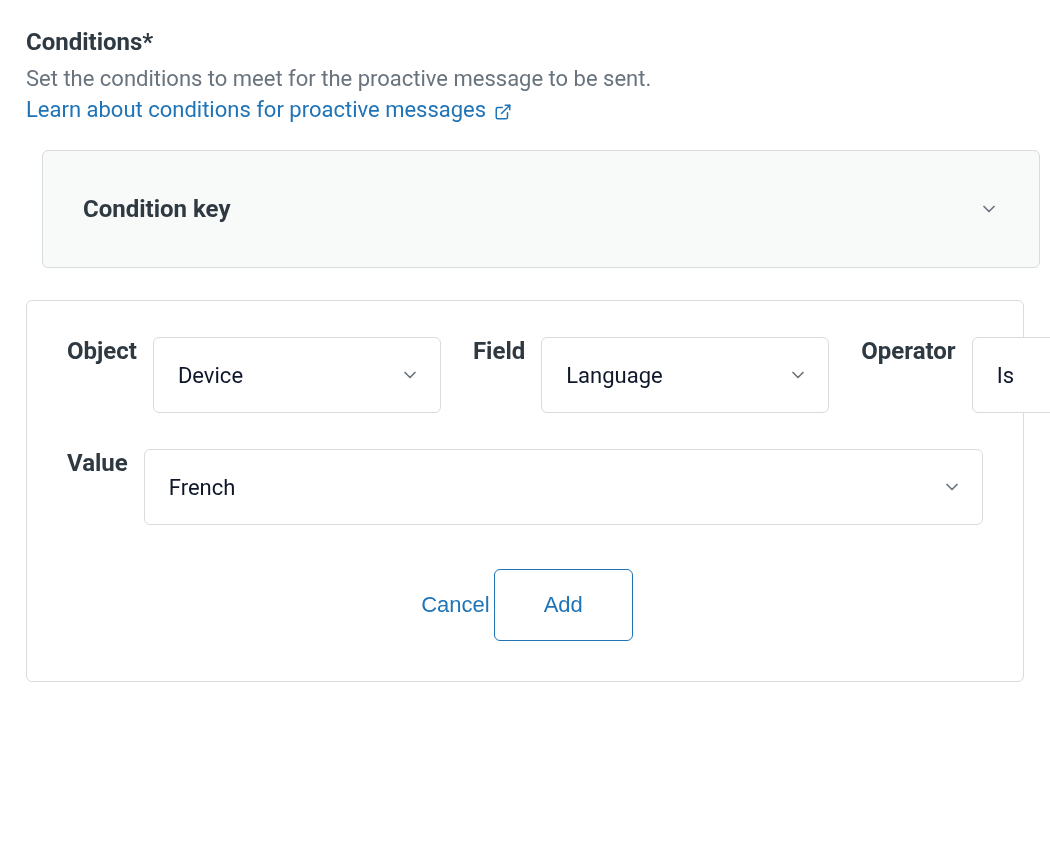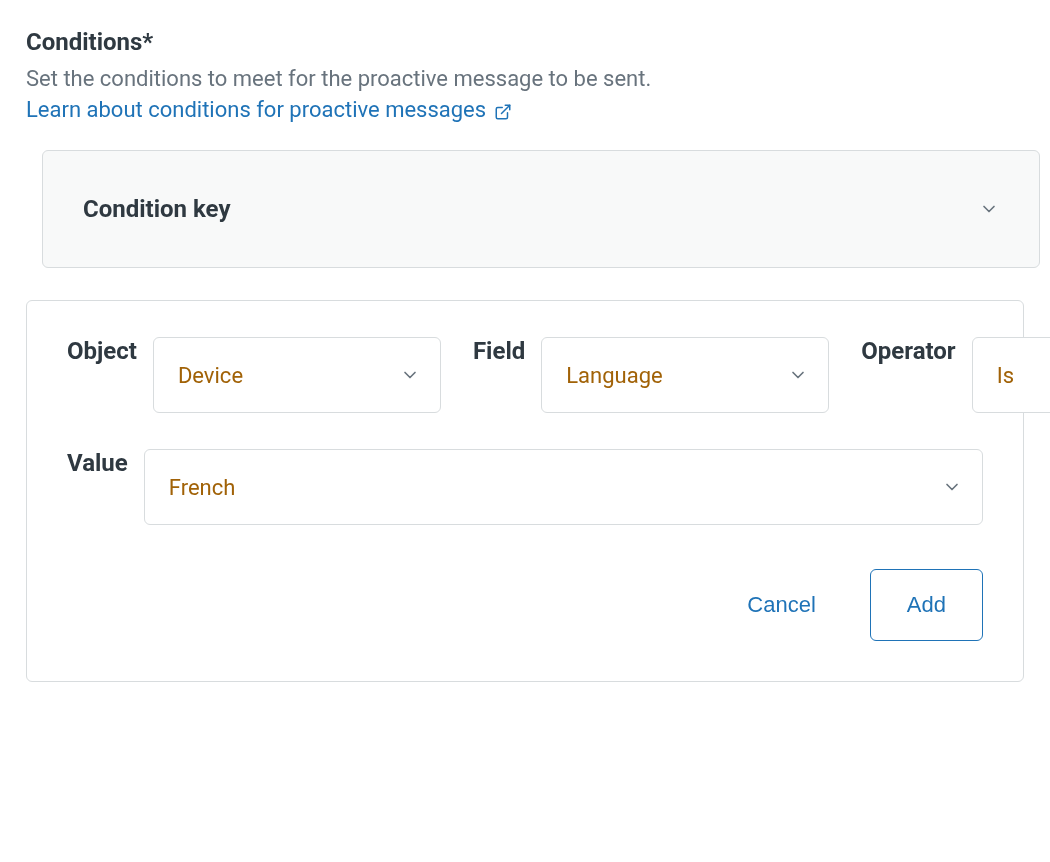--- a/index.html
+++ b/index.html
@@ -89,50 +89,49 @@
   .select {
     display: flex;
     align-items: center;
     justify-content: space-between;
     border: 1px solid #d8dcde;
     border-radius: 6px;
     background: #fff;
     padding: 0 20px 0 24px;
     height: 76px;
     font-size: 22px;
-    color: #a16207;
+    color: #0f172a;
     cursor: pointer;
   }
   .select .chevron { color: #68737d; }
 
   .w-288 { width: 288px; }
   .w-full { width: 915px; }
 
   .actions {
     display: flex;
-    justify-content: flex-end;
-    align-items: center;
-    gap: 50px;
+    justify-content: center;
+    align-items: center;
     margin-top: 44px;
   }
   .btn-cancel {
     background: none;
     border: none;
     color: #1f73b7;
     font-size: 22px;
     cursor: pointer;
     padding: 8px 4px;
   }
   .btn-add {
     background: #fff;
     border: 1px solid #1f73b7;
     color: #1f73b7;
     font-size: 22px;
     border-radius: 6px;
-    padding: 22px 36px;
+    padding: 22px 49px;
     cursor: pointer;
   }
 </style>
 </head>
 <body>
 
 <div class="page">
 
   <h2 class="section-title">Conditions*</h2>
 

